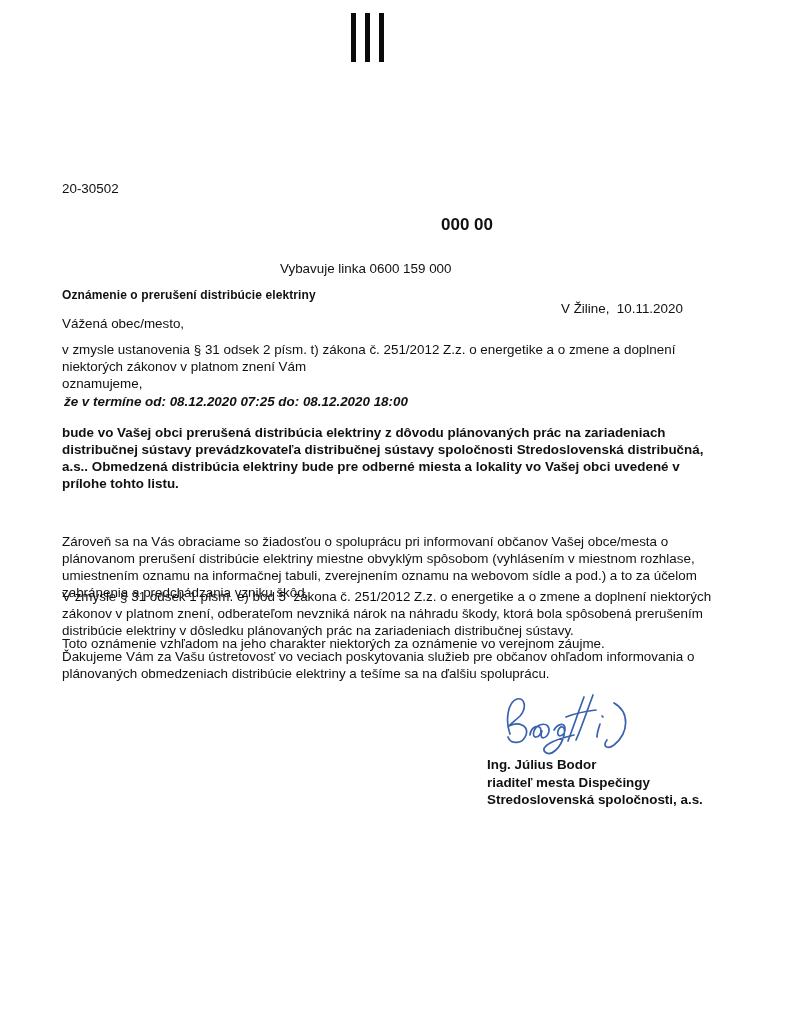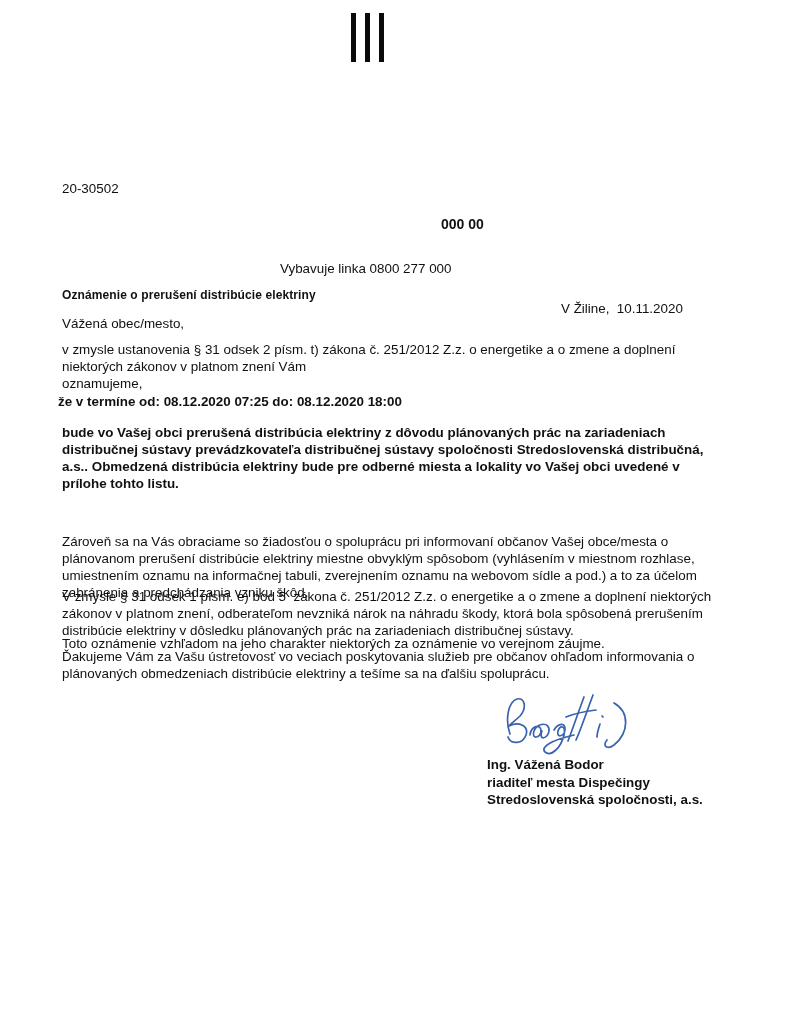--- a/index.html
+++ b/index.html
@@ -26,34 +26,34 @@
   
   .logo-bars {
     left: 351px; top: 13px;
     display: flex; gap: 9px;
   }
   .logo-bars .bar {
     width: 5px; height: 49px; background: #0a0a0a;
   }
 
   .ref-number   { left: 62px;  top: 180px; }
-  .postal-code  { left: 441px; top: 216px; font-size: 14px; text-align: center; }
+  .postal-code  { left: 441px; top: 216px; font-size: 17px; text-align: center; }
   .handling     { left: 280px; top: 260px; }
   .place-date   { left: 561px; top: 260px; margin-top: 40px; }
 
   .title {
     left: 62px; top: 288px;
     font-size: 12px; font-weight: 700;
     letter-spacing: 0.1px;
   }
   .salutation { left: 62px; top: 315px; text-align: right; }
 
   .intro    { left: 62px; top: 341px; width: 668px; }
   .announce { left: 62px; top: 375px; width: 668px; }
-  .term     { left: 58px; top: 393px; width: 668px; }
+  .term     { left: 64px; top: 393px; width: 668px; font-style: italic; }
 
   .notice   { left: 62px; top: 424px; width: 655px; }
   .coop     { left: 62px; top: 499px; width: 676px; }
   .legal    { left: 62px; top: 588px; width: 676px; }
   .thanks   { left: 62px; top: 648px; width: 676px; }
 
   .signature-wrap { left: 496px; top: 688px; width: 150px; height: 70px; }
 
   .signer {
     left: 487px; top: 756px;
@@ -70,21 +70,21 @@
   <div class="abs logo-bars">
     <div class="bar"></div>
     <div class="bar"></div>
     <div class="bar"></div>
   </div>
 
   <div class="abs txt ref-number">20-30502</div>
 
   <div class="abs txt bold postal-code">000 00</div>
 
-  <div class="abs txt handling">Vybavuje linka 0800 277 000</div>
+  <div class="abs txt handling">Vybavuje linka 0600 159 000</div>
 
   <div class="abs txt place-date">V Žiline,  10.11.2020</div>
 
   <div class="abs title">Oznámenie o prerušení distribúcie elektriny</div>
 
   <div class="abs txt salutation">Vážená obec/mesto,</div>
 
   <div class="abs txt intro">v zmysle ustanovenia § 31 odsek 2 písm. t) zákona č. 251/2012 Z.z. o energetike a o zmene a doplnení niektorých zákonov v platnom znení Vám</div>
 
   <div class="abs txt center announce">oznamujeme,</div>
@@ -118,18 +118,18 @@
 
         <path d="M104,36 C102,42 101,46 101,49"></path>
         <path d="M106,28 L107,29"></path>
 
         <path d="M118,15 C134,24 133,45 118,57 C111,62 106,58 111,52"></path>
       </g>
     </svg>
   </div>
 
   <div class="abs signer">
-    <div>Ing. Vážená Bodor</div>
+    <div>Ing. Július Bodor</div>
     <div>riaditeľ mesta Dispečingy</div>
     <div>Stredoslovenská spoločnosti, a.s.</div>
   </div>
 
 </div>
 
 </body></html>

